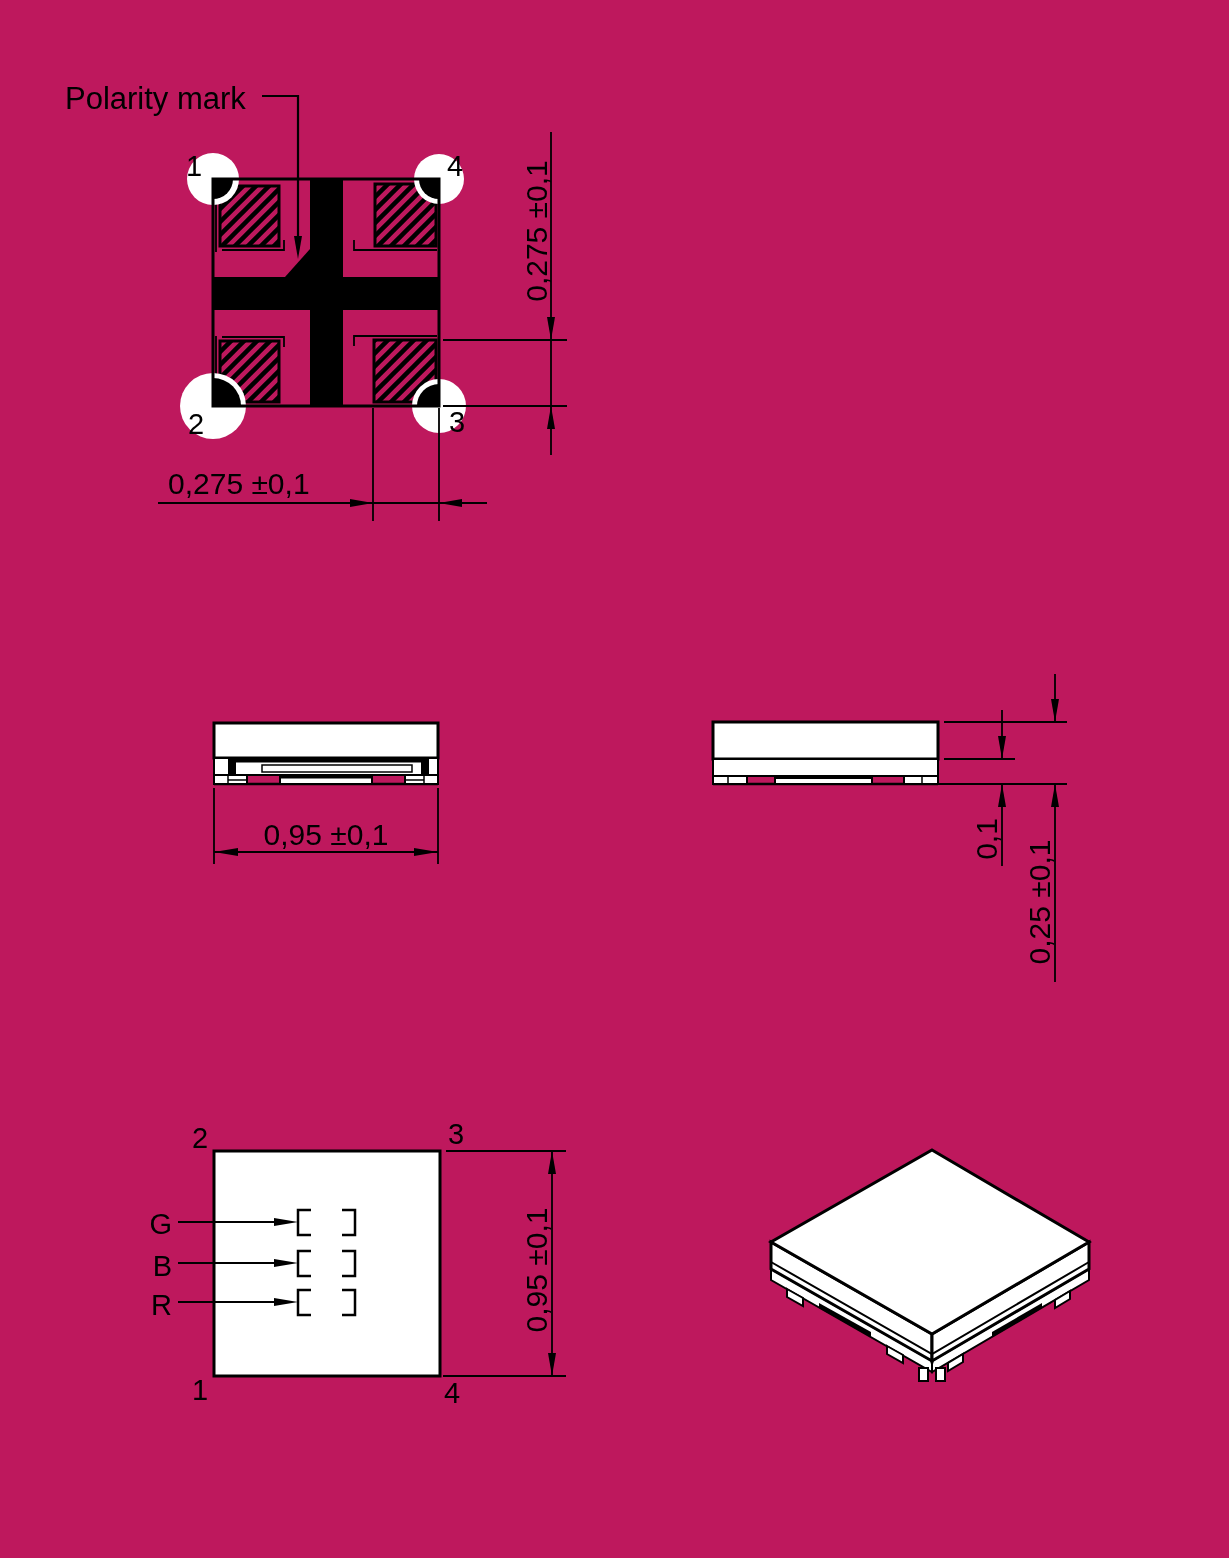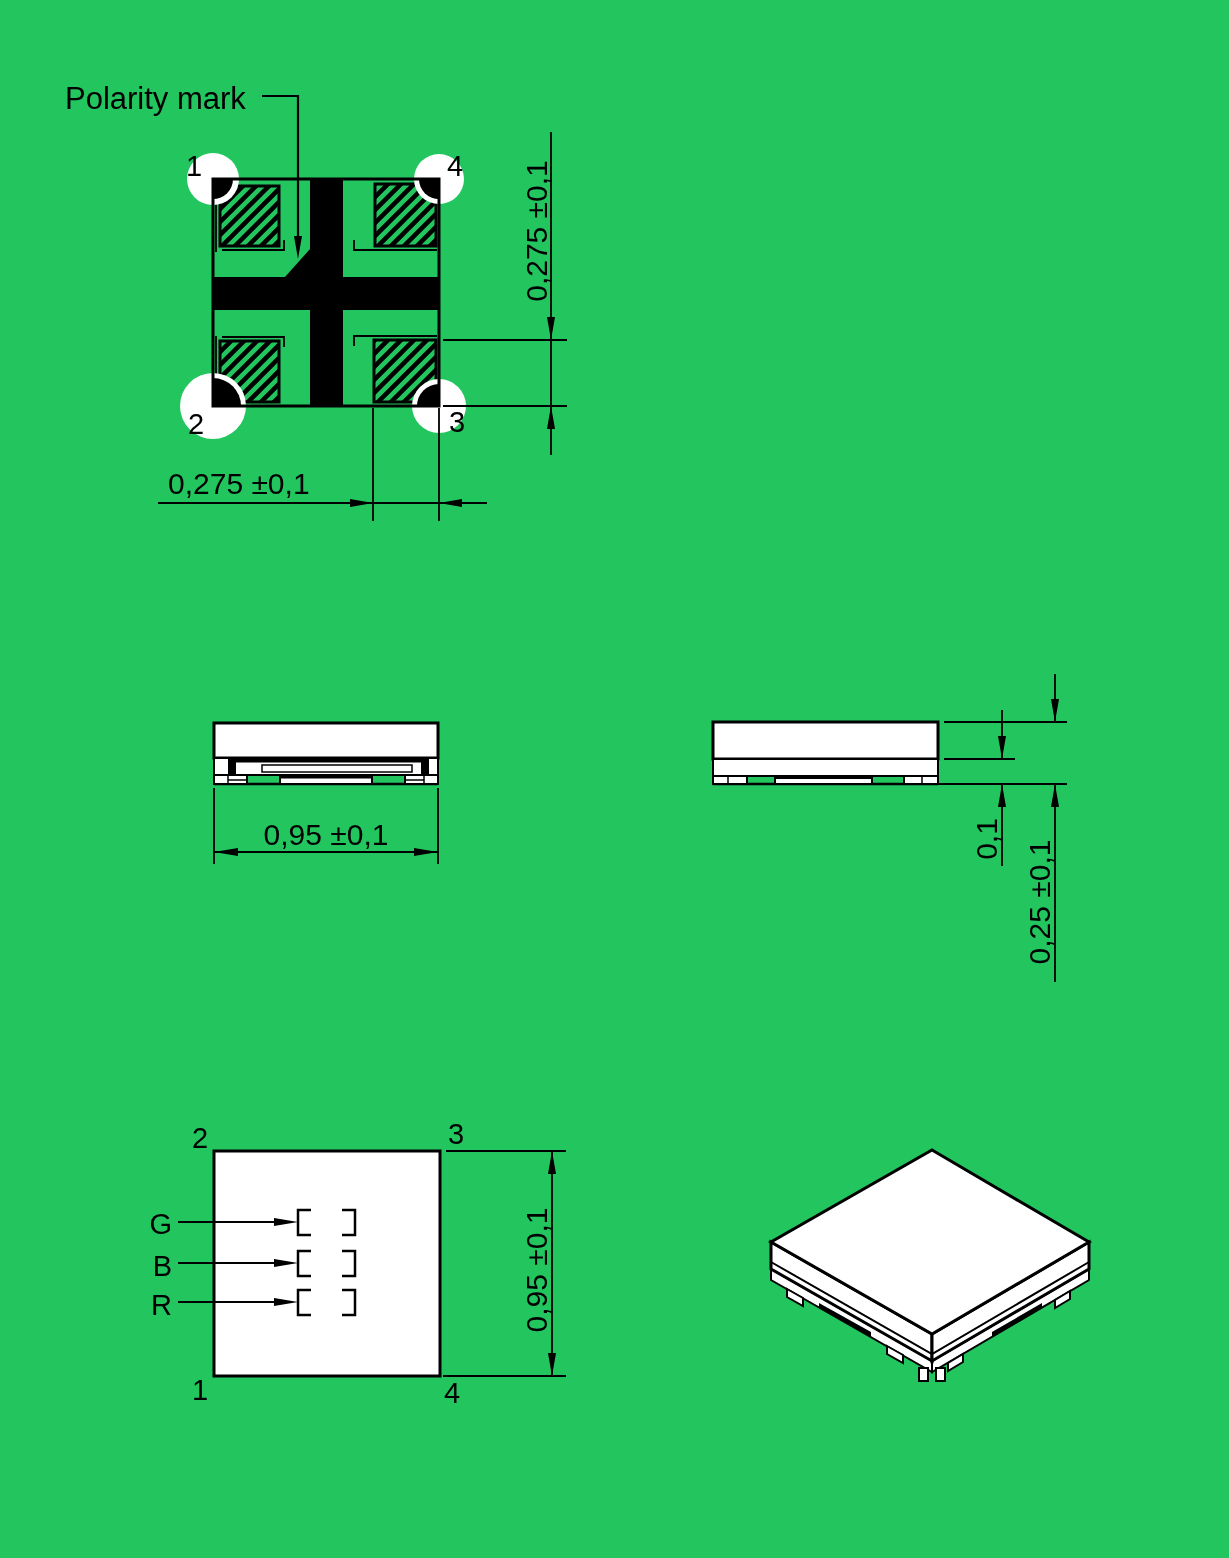--- a/index.html
+++ b/index.html
@@ -1,16 +1,16 @@
 <!DOCTYPE html>
 <html><head>
 <meta charset="utf-8">
 <style>
   html,body{margin:0;padding:0;background:#ffffff;}
-  .sheet{width:1229px;height:1558px;position:relative;background:#22c55e;}
+  .sheet{width:1229px;height:1558px;position:relative;background:#be185d;}
   svg{display:block;}
   .ink{stroke:#000;fill:none;}
   text{font-family:"Liberation Sans","DejaVu Sans",sans-serif;fill:#000;}
   .dim-text{font-size:30px;}
   .pin-text{font-size:29px;}
   .label-text{font-size:31px;}
 </style>
 </head>
 <body>
 <div class="sheet">

